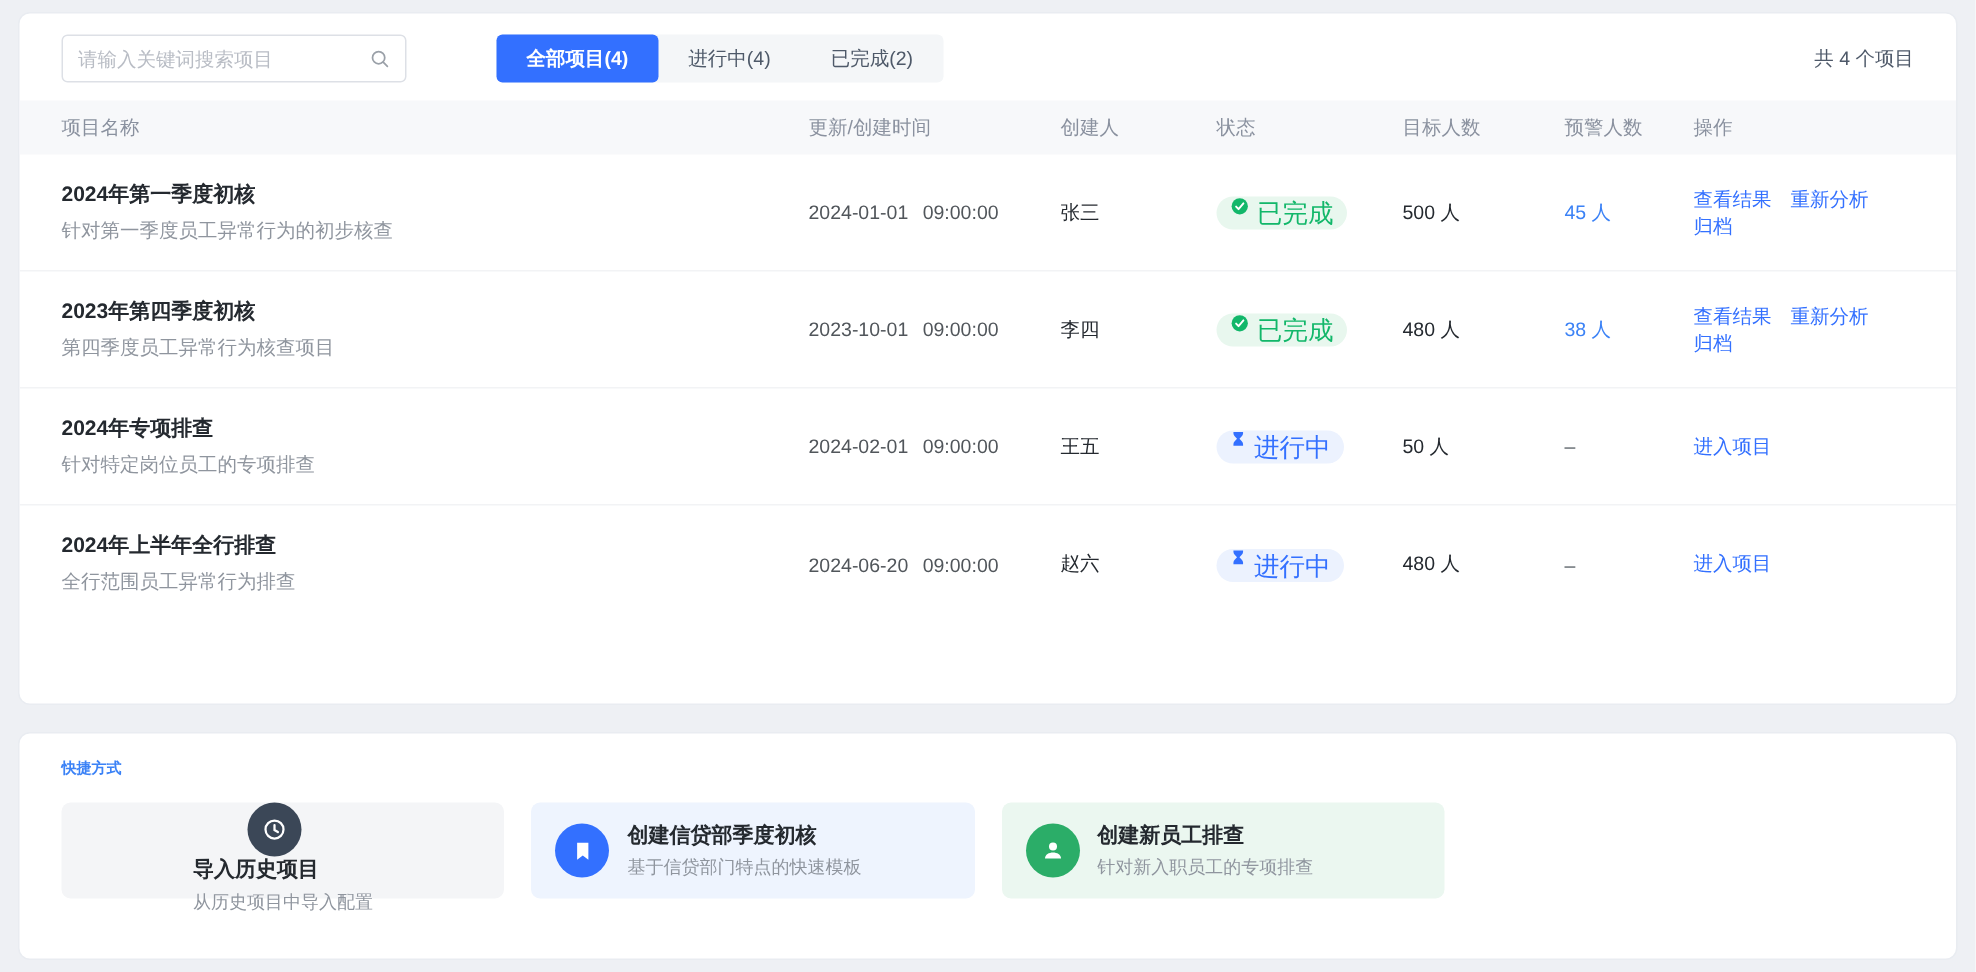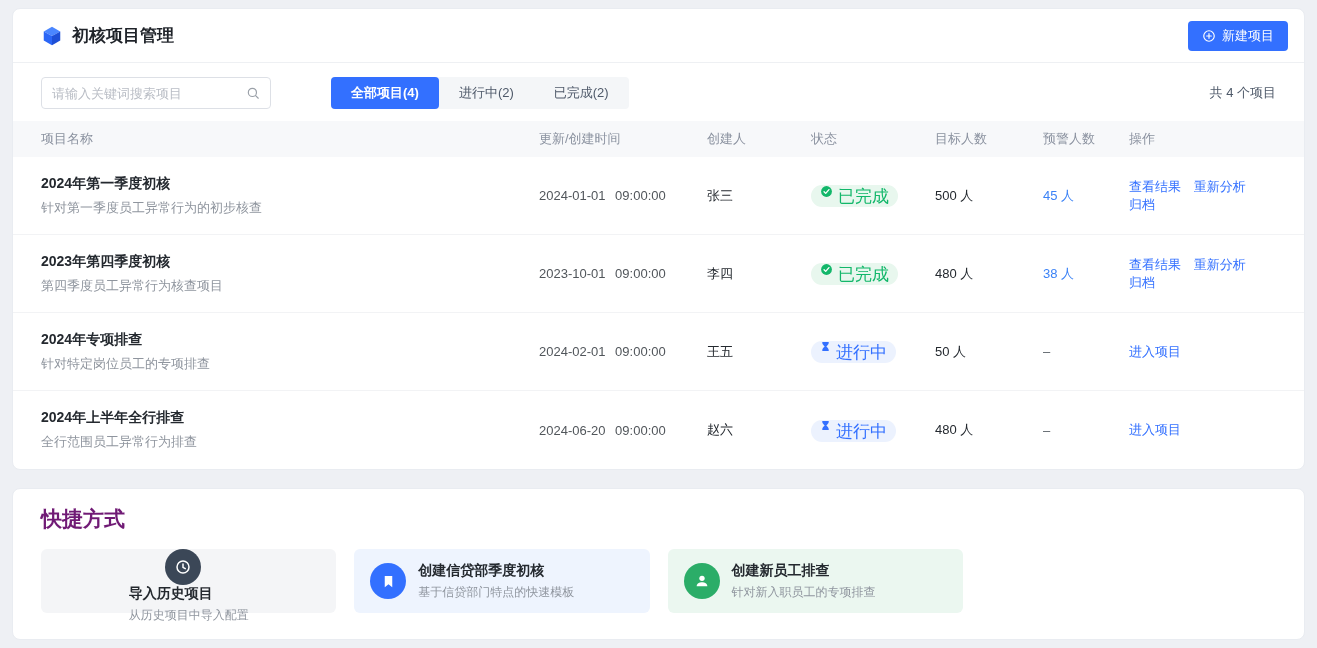--- a/index.html
+++ b/index.html
@@ -76,21 +76,21 @@
     border-radius:11px; font-size:17px;
   }
   .badge-done { background:#e8f7ee; color:#12b76a; }
   .badge-doing { background:#ecf2fe; color:#3370ff; }
   .link {
     color:#3370ff; margin-right:9px; cursor:pointer; text-decoration:none; white-space:nowrap;
   }
   .link:last-child { margin-right:0; }
 
   
-  .sc-title { font-size:21px; font-weight:bold; color:#701a75; }
+  .sc-title { font-size:10px; font-weight:bold; color:#3b82f6; }
   .sc-grid { display:grid; grid-template-columns:repeat(4,1fr); gap:18px; margin-top:16px; }
   .sc-card {
     height:64px; border-radius:6px; display:flex; align-items:center;
     padding:0 16px; cursor:pointer;
   }
   .sc1 { background:#f4f5f7;flex-direction:column; }
   .sc2 { background:#eef4fe; }
   .sc3 { background:#ebf7f0; }
   .sc4 { background:#fdf6ea; }
   .sc-circle {
@@ -104,55 +104,34 @@
   .sc-name { font-size:14px; font-weight:bold; color:#24292f; }
   .sc-desc { font-size:12px; color:#8f959e; margin-top:4px; }
 </style>
 </head>
 <body>
 
 <div class="page">
 
   <div class="card card-main">
 
-    <div class="hd">
-      <div class="hd-left">
-        <span style="display:inline-flex;">
-          <svg width="22" height="22" viewBox="0 0 24 24">
-            <path d="M12 2 L21 7 L12 12 L3 7 Z" fill="#4a86ff"></path>
-            <path d="M3 7 L12 12 L12 22 L3 17 Z" fill="#2b66f6"></path>
-            <path d="M21 7 L12 12 L12 22 L21 17 Z" fill="#1e4fd6"></path>
-          </svg>
-        </span>
-        <span class="hd-title">初核项目管理</span>
-      </div>
-      <button class="btn-primary">
-        <span style="display:inline-flex;">
-          <svg width="14" height="14" viewBox="0 0 24 24" fill="none" stroke="#fff" stroke-width="2" stroke-linecap="round">
-            <circle cx="12" cy="12" r="9"></circle>
-            <path d="M12 8v8M8 12h8"></path>
-          </svg>
-        </span>
-        <span>新建项目</span>
-      </button>
-    </div>
 
     <div class="toolbar">
       <div class="searchbox">
         <input type="text" placeholder="请输入关键词搜索项目" style="">
         <span style="display:inline-flex;">
           <svg width="14" height="14" viewBox="0 0 24 24" fill="none" stroke="#9aa0a8" stroke-width="2" stroke-linecap="round">
             <circle cx="11" cy="11" r="7"></circle>
             <path d="M16.5 16.5 L21 21"></path>
           </svg>
         </span>
       </div>
       <div class="tabs">
         <div class="tab active">全部项目(4)</div>
-        <div class="tab">进行中(2)</div>
+        <div class="tab">进行中(4)</div>
         <div class="tab">已完成(2)</div>
       </div>
       <div class="toolbar-spacer"></div>
       <div class="total-text">共 4 个项目</div>
     </div>
 
     <div class="tgrid thead">
       <div>项目名称</div>
       <div>更新/创建时间</div>
       <div>创建人</div>

